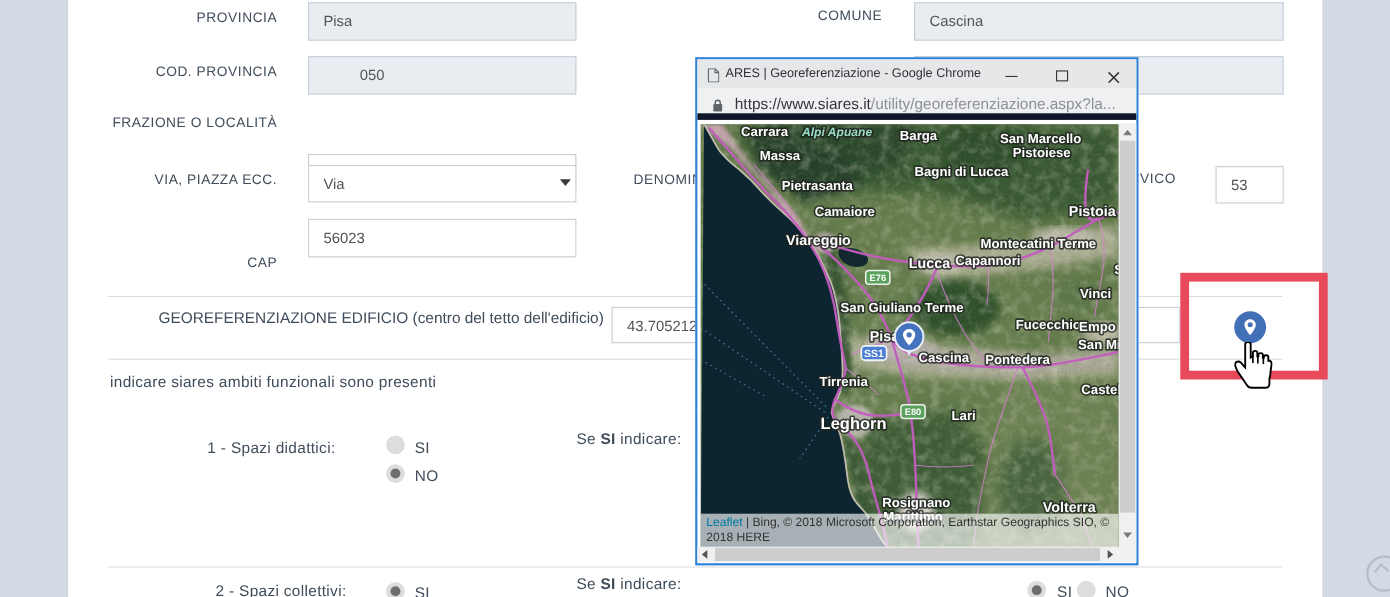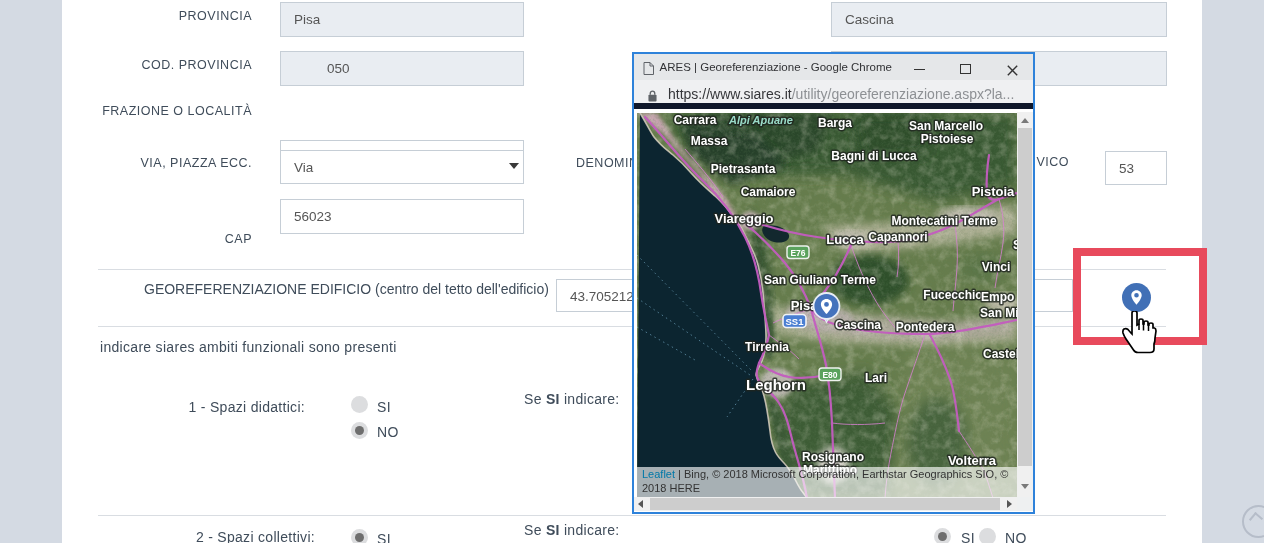--- a/index.html
+++ b/index.html
@@ -25,20 +25,21 @@
   <div class="abs" style="left:1202px;top:0;width:62px;height:543px;background:#d4dae3;"></div>
 
   <div class="abs" style="left:1242px;top:505px;width:33px;height:33px;border-radius:50%;border:2.5px solid #b6bdc9;background:transparent;"></div>
   <div class="abs" style="left:1251px;top:514px;width:10px;height:10px;border-left:2.5px solid #b6bdc9;border-top:2.5px solid #b6bdc9;transform:rotate(40deg);"></div>
 
   <div class="lbl" style="left:0;top:9px;width:252px;">PROVINCIA</div>
   <div class="lbl" style="left:0;top:58px;width:252px;">COD. PROVINCIA</div>
   <div class="lbl" style="left:0;top:104px;width:252px;">FRAZIONE O LOCALITÀ</div>
   <div class="lbl" style="left:0;top:156px;width:252px;">VIA, PIAZZA ECC.</div>
   <div class="lbl" style="left:0;top:204px;width:252px;margin-top:28px;">CAP</div>
+  <div class="lbl" style="left:0;top:7px;width:802px;">COMUNE</div>
   <div class="lbl" style="left:576px;top:156px;width:260px;text-align:left;">DENOMINAZIONE</div>
   <div class="lbl" style="left:800px;top:155px;width:269px;">NUMERO CIVICO</div>
 
   <div class="inp dis" style="left:280px;top:2px;width:244px;height:35px;">Pisa</div>
   <div class="inp dis" style="left:280px;top:51px;width:244px;height:35px;padding-left:46px;">050</div>
   <div class="inp" style="left:280px;top:100px;width:244px;height:34px;margin-top:40px;">Musigliano</div>
   <div class="inp" style="left:280px;top:150px;width:244px;height:34px;">Via</div>
   <div class="abs" style="left:509px;top:163px;width:0;height:0;border-left:5px solid transparent;border-right:5px solid transparent;border-top:6.5px solid #3a3a3a;"></div>
   <div class="inp" style="left:280px;top:199px;width:244px;height:35px;">56023</div>
 

